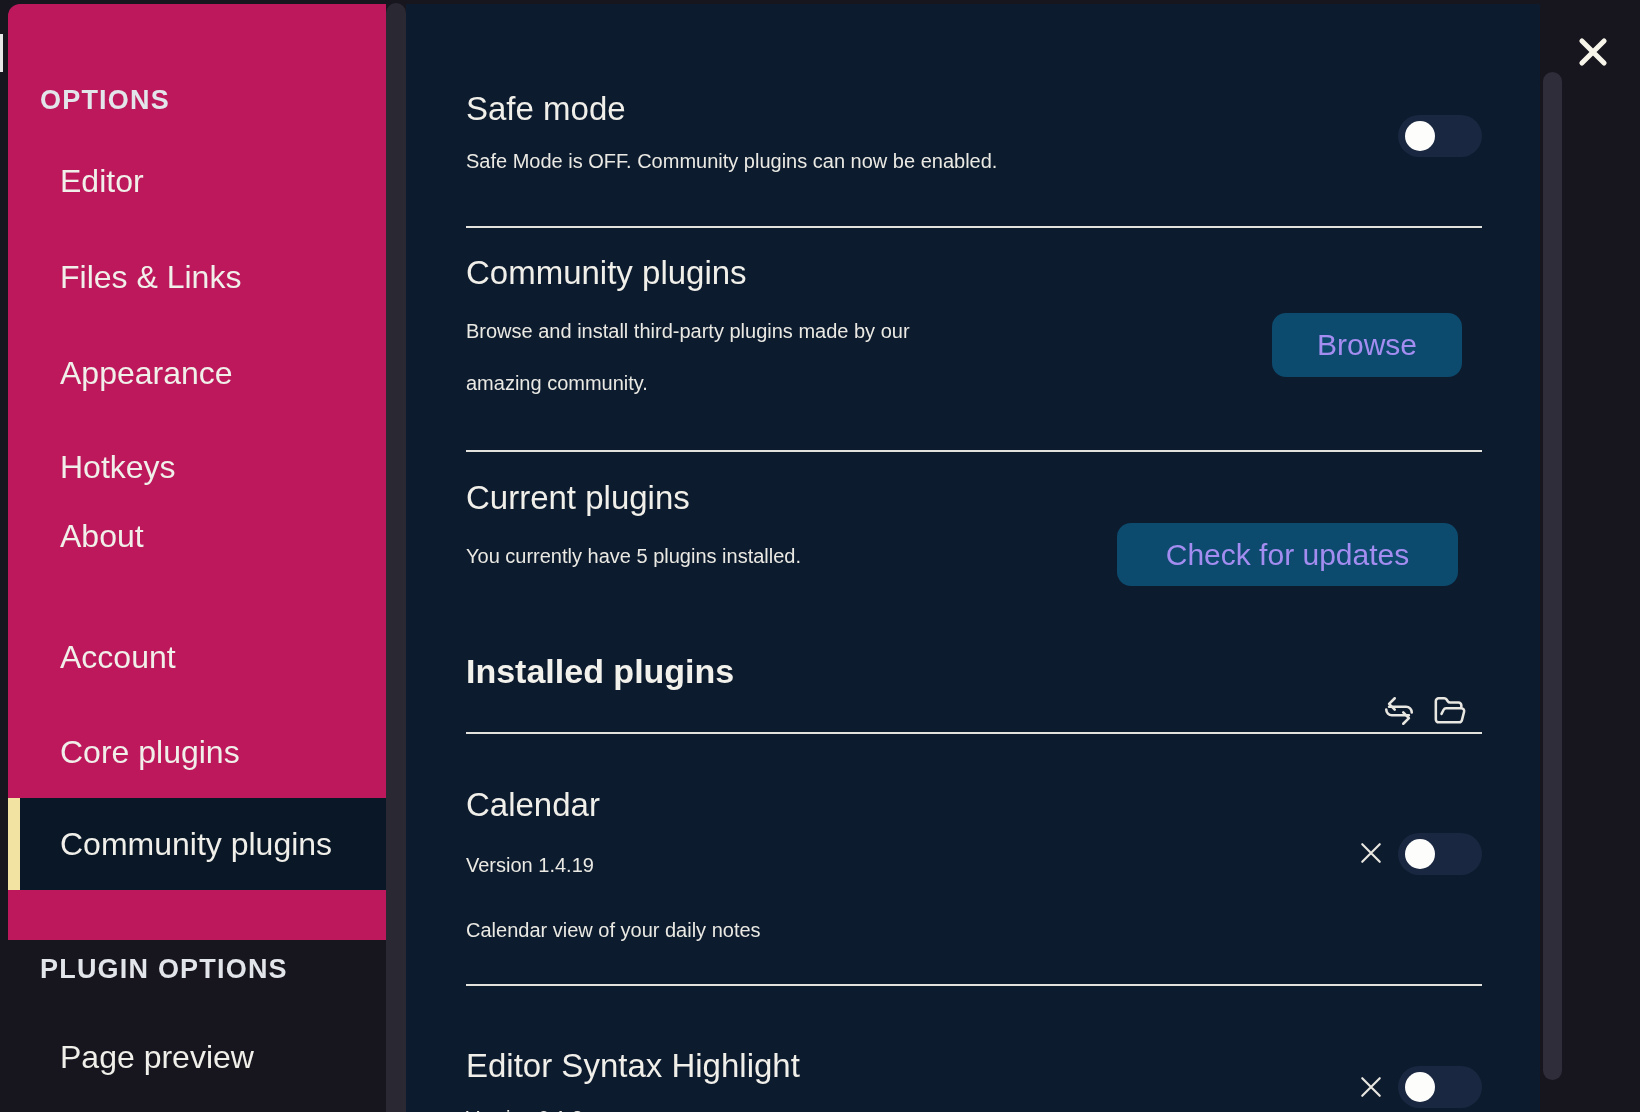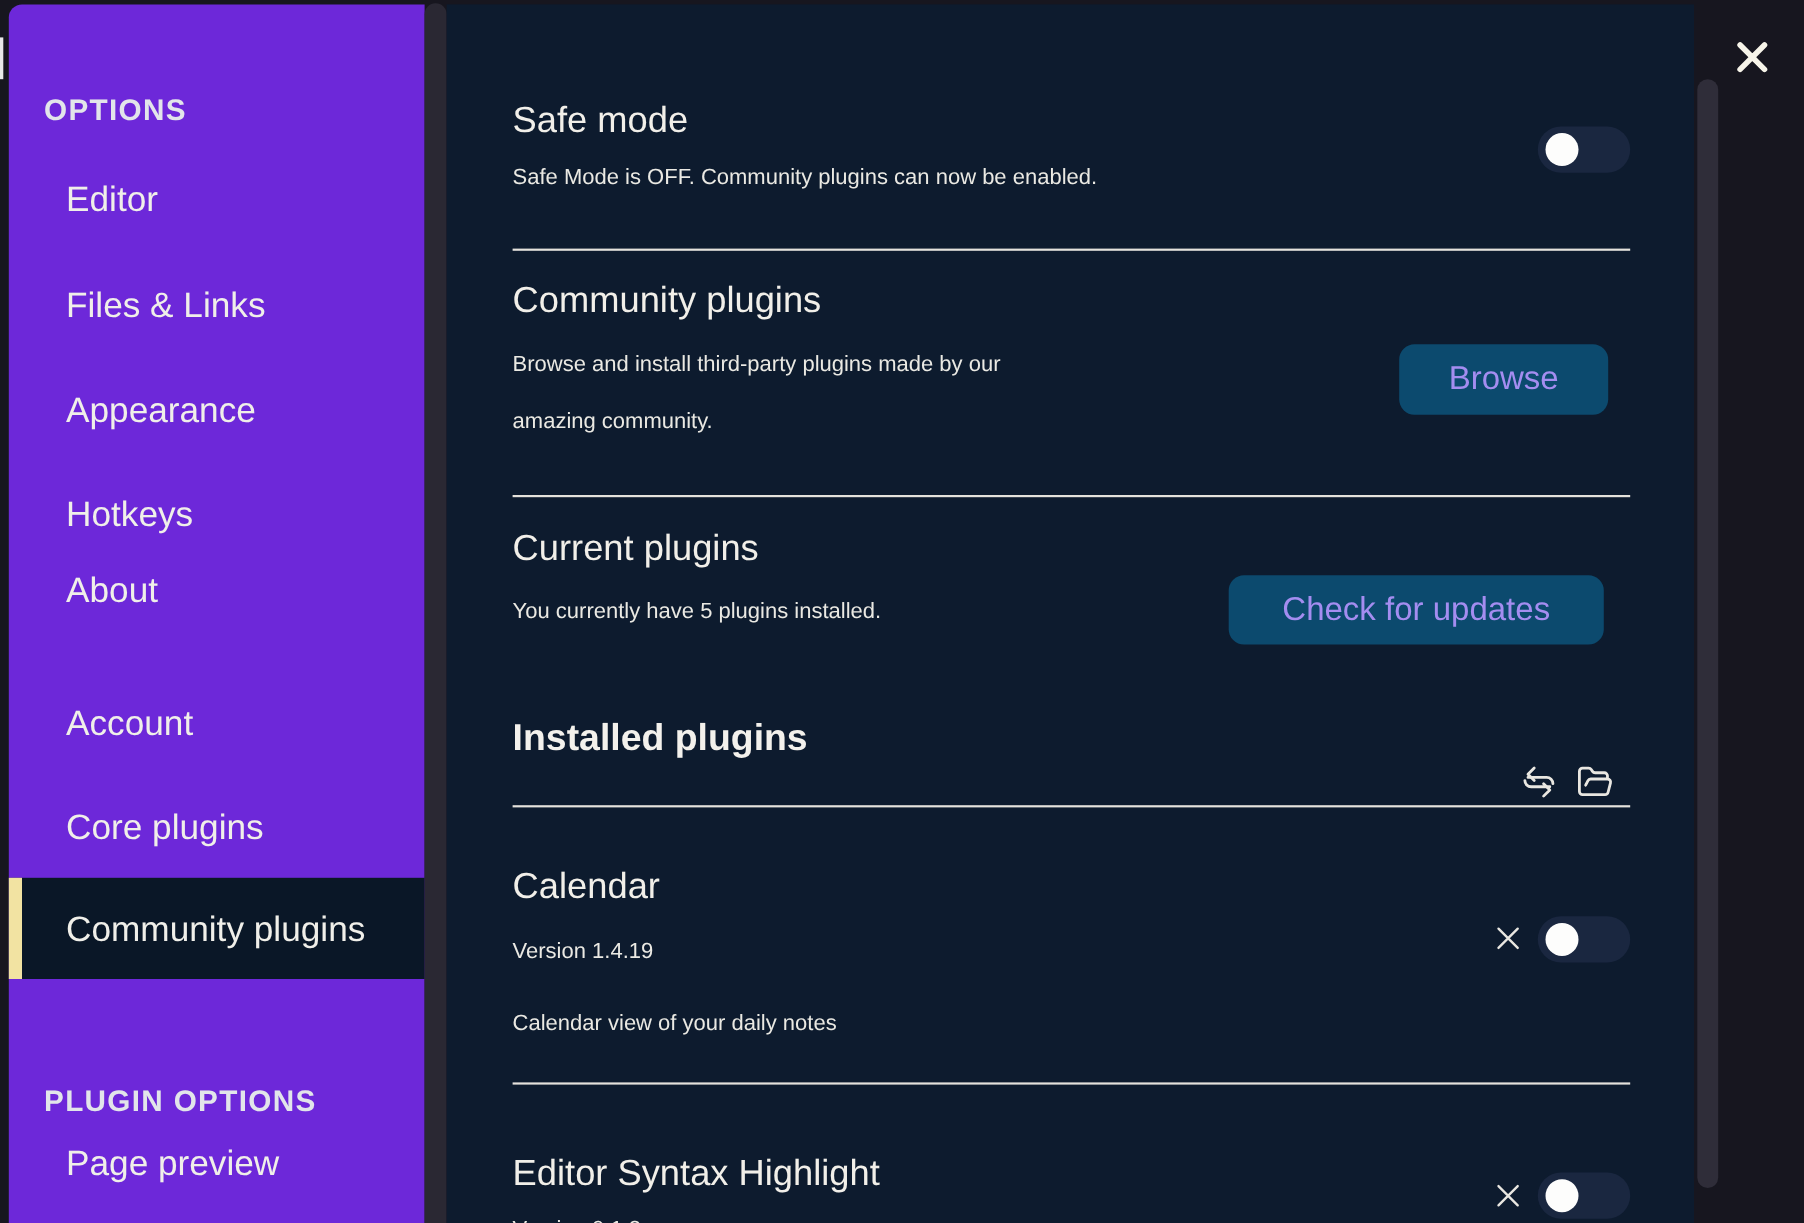--- a/index.html
+++ b/index.html
@@ -4,21 +4,21 @@
 <style>
   * { margin:0; padding:0; box-sizing:border-box; }
   html,body { background:#17161f; }
   #app {
     position:relative; width:1640px; height:1112px; overflow:hidden;
     background:#17161f;
     font-family:"Liberation Sans","DejaVu Sans",sans-serif;
     color:#edece7;
   }
   .panel { position:absolute; }
-  #sidebar { left:8px; top:4px; width:378px; height:1108px; background:#6d28d9; border-top-left-radius:12px; }
+  #sidebar { left:8px; top:4px; width:378px; height:936px; background:#be185d; border-top-left-radius:12px; }
   #content { left:406px; top:4px; width:1134px; height:1108px; background:#0d1b2e; }
 
   .abs { position:absolute; }
   .side-heading { font-size:27px; font-weight:600; letter-spacing:1.2px; color:#e2e5ea; line-height:34px; }
   .side-item { font-size:32px; font-weight:400; color:#f0efe9; line-height:42px; cursor:default; }
   .selected-row { left:0; top:794px; width:378px; height:92px; background:#0a1727; }
   .accent-bar { position:absolute; left:0; top:0; width:12px; height:92px; background:#f2e3a2; }
   .selected-row .side-item { position:absolute; left:52px; top:25px; }
 
   .setting-name { font-size:33px; font-weight:400; color:#f1efe9; line-height:44px; white-space:nowrap; }
@@ -56,21 +56,21 @@
     <div class="abs side-item" style="left:52px; top:442px;">Hotkeys</div>
     <div class="abs side-item" style="left:52px; top:511px;">About</div>
     <div class="abs side-item" style="left:52px; top:632px;">Account</div>
     <div class="abs side-item" style="left:52px; top:727px;">Core plugins</div>
 
     <div class="abs selected-row">
       <div class="accent-bar"></div>
       <div class="side-item">Community plugins</div>
     </div>
 
-    <div class="abs side-heading" style="left:32px; top:948px;margin-top:32px;">PLUGIN OPTIONS</div>
+    <div class="abs side-heading" style="left:32px; top:948px;">PLUGIN OPTIONS</div>
     <div class="abs side-item" style="left:52px; top:1032px;">Page preview</div>
   </nav>
 
   <div class="abs" id="gap-scroll"></div>
 
   <main class="panel" id="content">
 
     <div class="abs icon-btn" style="left:1168px; top:29px;">
       <svg width="38" height="38" viewBox="0 0 24 24" fill="none" stroke="#f7f4e9" stroke-width="3.2" stroke-linecap="round">
         <path d="M5 5 L19 19 M19 5 L5 19"></path>

